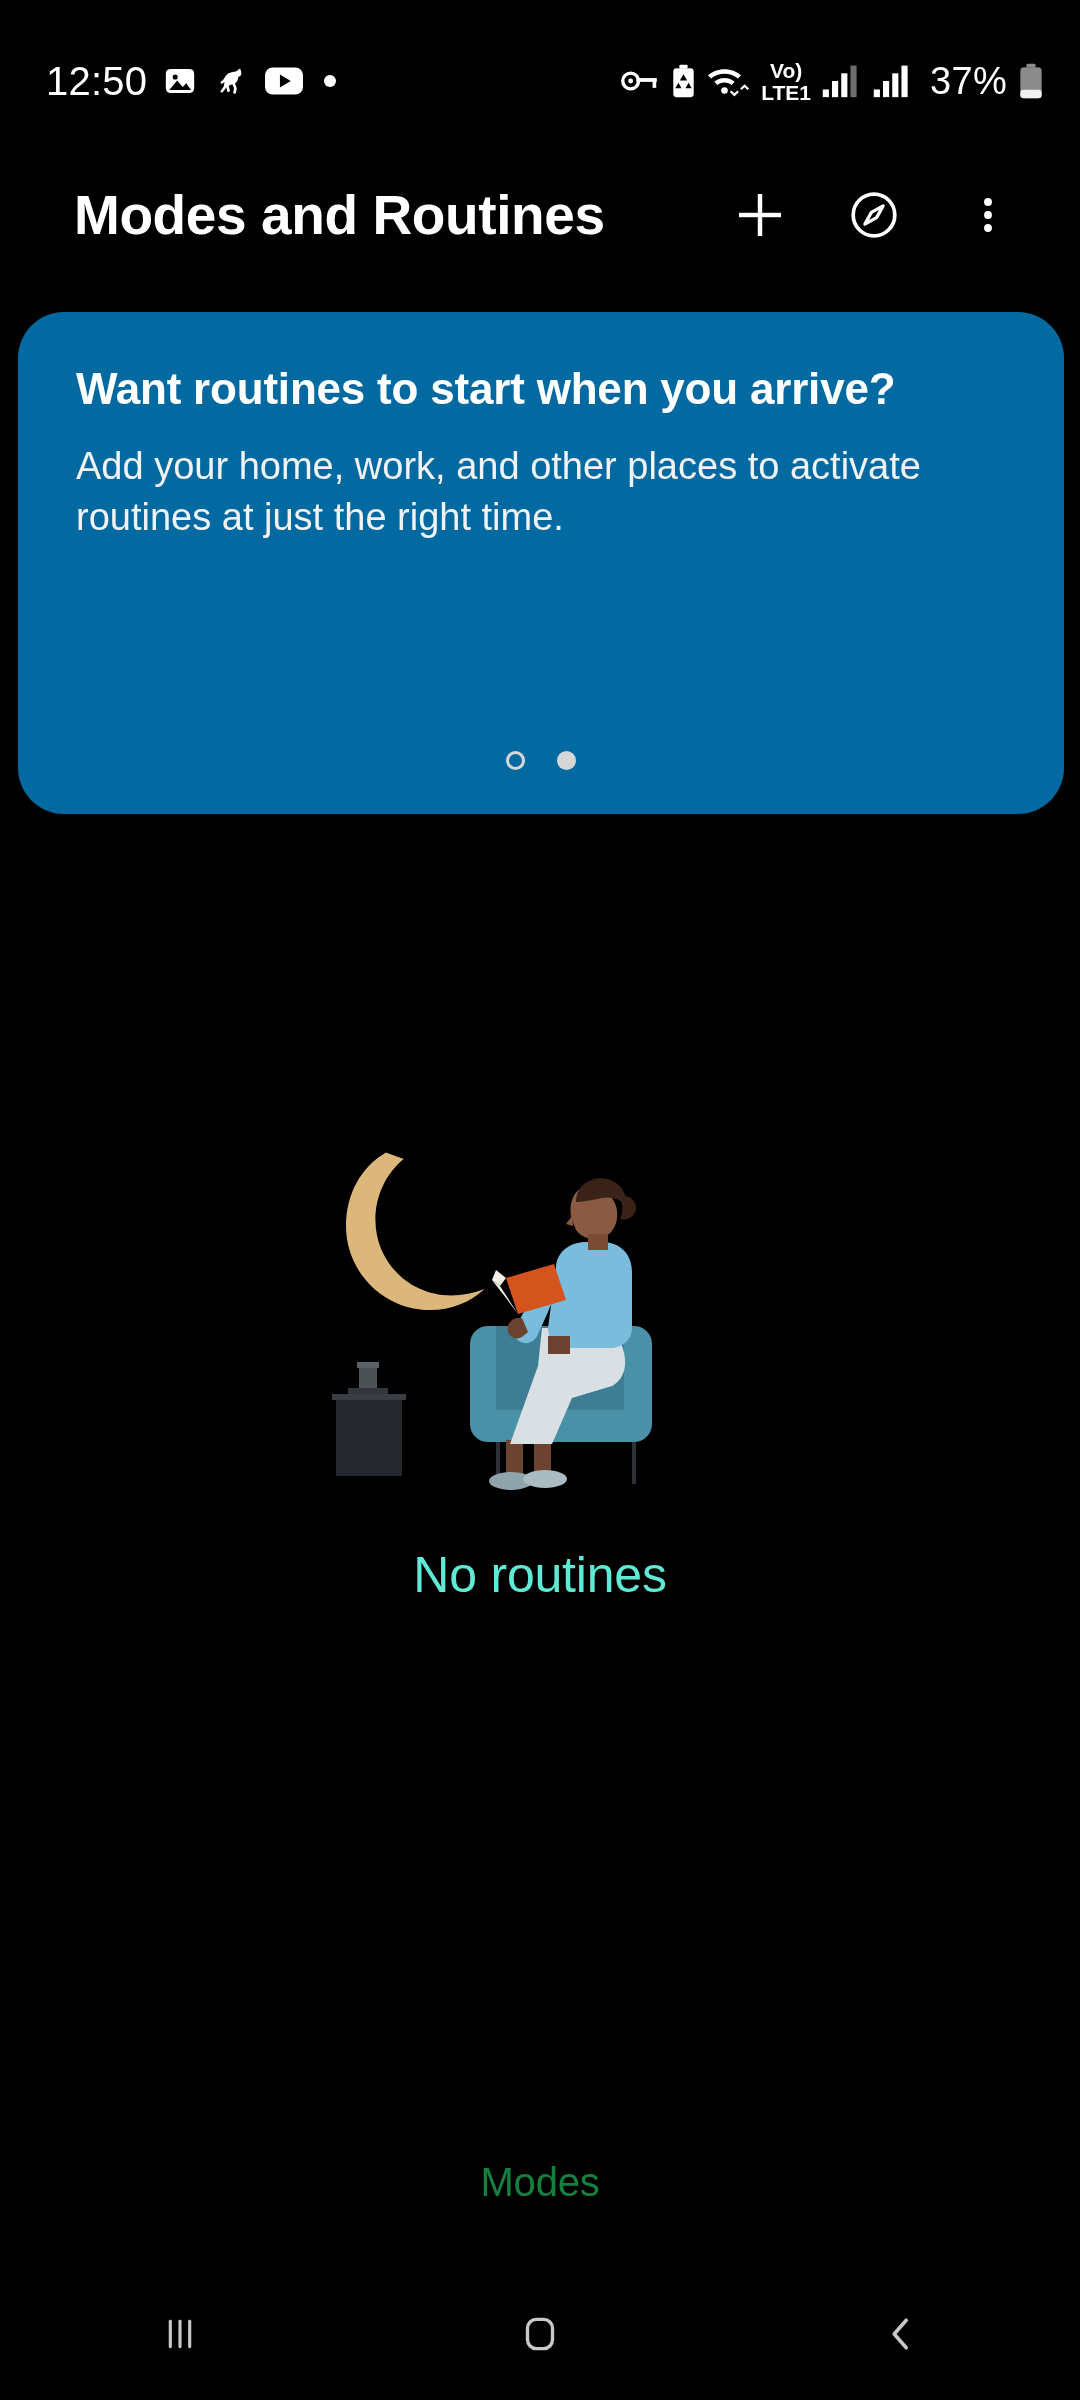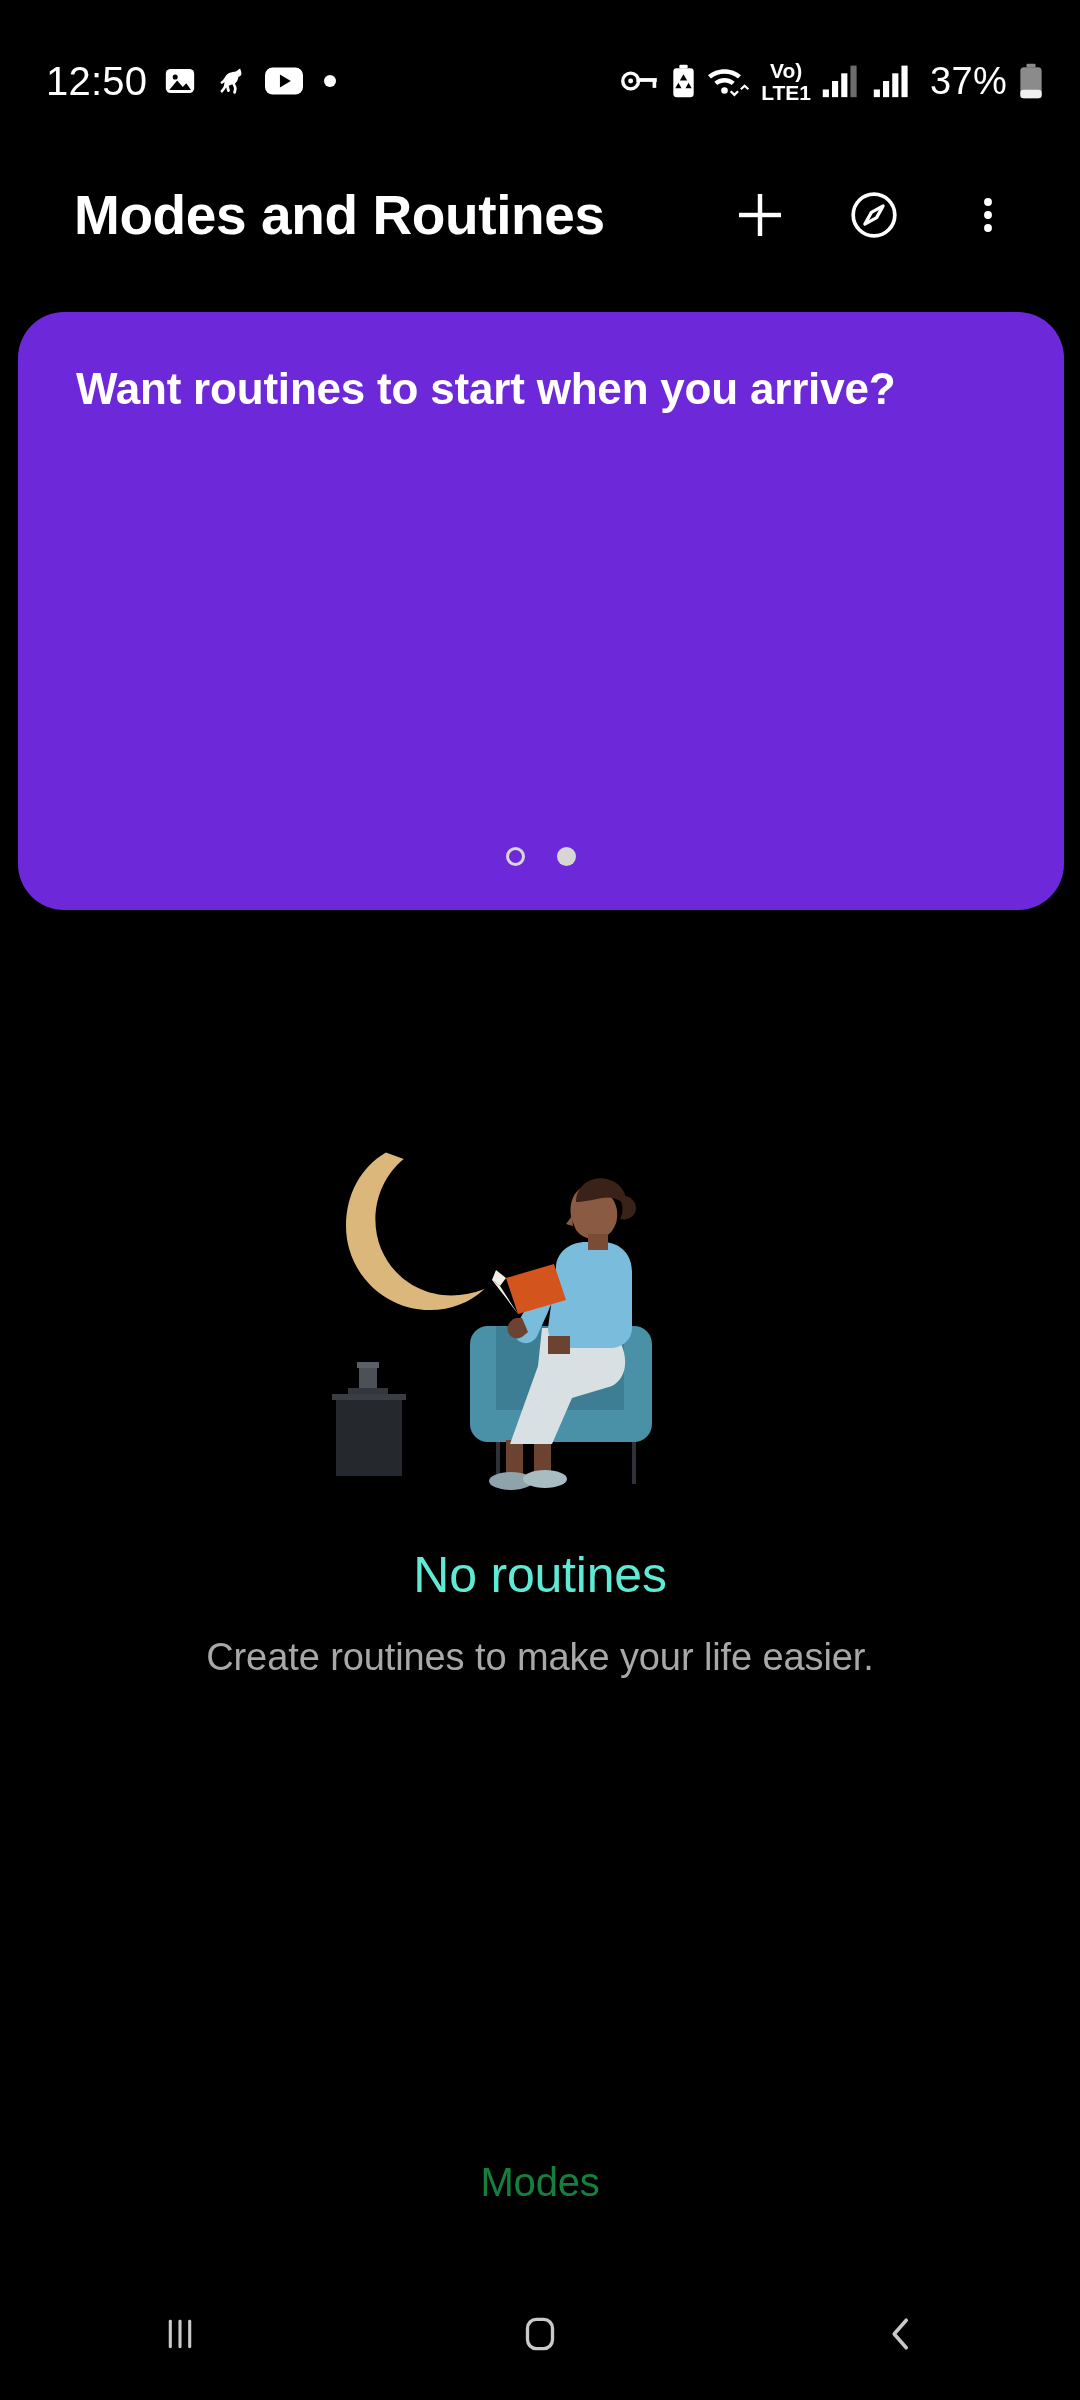--- a/index.html
+++ b/index.html
@@ -35,22 +35,22 @@
     white-space:nowrap;
   }
   .appbar-actions { margin-left:auto; display:flex; align-items:center; gap:10px; }
   .act-btn {
     width:104px; height:104px; display:flex; align-items:center; justify-content:center;
     border-radius:52px; background:transparent;
   }
 
   
   .promo-card {
-    position:absolute; top:312px; left:18px; width:1046px; height:598px;
-    background:#6d28d9; border-radius:46px; padding:52px 58px 0 58px;
+    position:absolute; top:312px; left:18px; width:1046px; height:502px;
+    background:#0369a1; border-radius:46px; padding:52px 58px 0 58px;
   }
   .promo-title {
     color:#fff; font-size:44px; font-weight:700; letter-spacing:-0.2px;
     line-height:1.15;
   }
   .promo-body {
     color:#f2f2f2; font-size:38px; font-weight:400; line-height:1.36;
     margin-top:26px; max-width:930px;
   }
   .promo-actions {
@@ -226,20 +226,21 @@
             <circle cx="12" cy="12" r="2.05" fill="#fff"></circle>
             <circle cx="12" cy="18.8" r="2.05" fill="#fff"></circle>
           </svg>
         </span>
       </div>
     </div>
   </div>
 
   <div class="promo-card">
     <div class="promo-title">Want routines to start when you arrive?</div>
+    <div class="promo-body">Add your home, work, and other places to activate routines at just the right time.</div>
 
 
     <div class="promo-dots">
       <span class="pdot hollow"></span>
       <span class="pdot filled"></span>
     </div>
   </div>
 
   <div class="empty">
     <span class="ico illus">
@@ -292,21 +293,20 @@
 
         <path d="M262 76 L256 84 L263 86 Z" fill="#8a5a42"></path>
 
         <path d="M196 138 L244 124 L256 160 L208 174 Z" fill="#d4541e"></path>
         <path d="M196 138 L186 130 L182 140 L190 146 Z" fill="#f2efe6"></path>
         <path d="M190 146 L182 140 L196 158 L208 174 Z" fill="#f2efe6"></path>
       </svg>
     </span>
 
     <div class="empty-title">No routines</div>
-    <div class="empty-sub">Create routines to make your life easier.</div>
   </div>
 
   <div class="tabs">
     <div class="tab inactive">
       <span class="tab-label">Modes</span>
     </div>
   </div>
 
   <div class="navbar">
     <div class="nav-btn">

